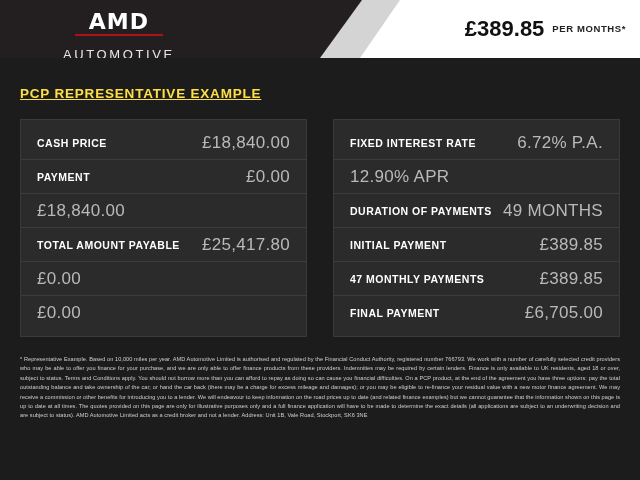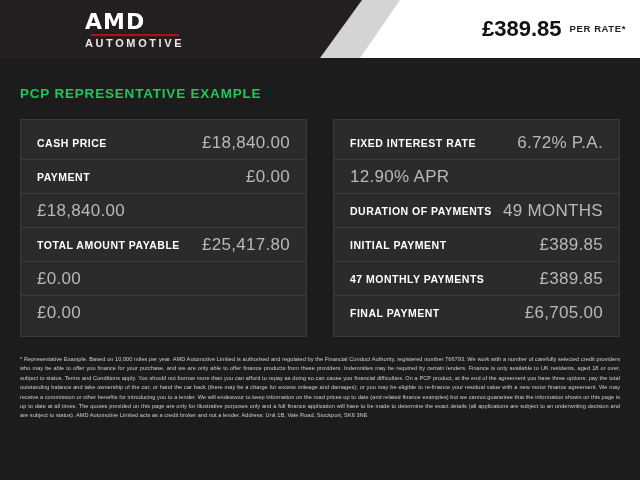--- a/index.html
+++ b/index.html
@@ -28,39 +28,38 @@
   }
   .header-dark {
     position: absolute;
     left: 0; top: 0;
     width: 640px; height: 58px;
     background: #231f20;
     clip-path: polygon(0 0, 100% 0, 100% 100%, 0 100%);
   }
   .logo-wrap {
     position: absolute;
-    left: 85px;
+    left: 63px;
     top: 11px;
-    text-align: left;
+    text-align: center;
     color: #ffffff;
   }
   .logo-main {
     font-size: 22px;
     font-weight: bold;
     letter-spacing: 1px;
     line-height: 22px;
     font-family: "DejaVu Sans", sans-serif;
   }
   .logo-sub {
-    font-size: 11px;
+    font-size: 13px;
     letter-spacing: 2.6px;
     line-height: 12px;
-    margin-top: 1px;
+    margin-top: 13px;
     color: #e8e8e8;
-    font-weight: bold;
   }
   .logo-underline {
     width: 88px;
     height: 2px;
     background: #b01116;
     margin: 1px auto 0 auto;
   }
 
   
   .price-grey {
@@ -99,25 +98,26 @@
   .price-per {
     font-size: 9.5px;
     font-weight: bold;
     color: #222222;
     letter-spacing: 0.6px;
     padding-bottom: 1px;
   }
 
   
   .title {
-    color: #22c55e;
+    color: #fde047;
     font-size: 13.5px;
     font-weight: bold;
     letter-spacing: 0.8px;
     padding: 28px 0 0 20px;
+    text-decoration: underline;
   }
 
   
   .tables {
     display: flex;
     gap: 26px;
     padding: 18px 20px 0 20px;
   }
   .panel {
     flex: 1 1 0;
@@ -167,21 +167,21 @@
     <div class="logo-wrap">
       <div class="logo-main">AMD</div>
       <div class="logo-underline"></div>
       <div class="logo-sub">AUTOMOTIVE</div>
     </div>
 
     <div class="price-grey"></div>
     <div class="price-white"></div>
     <div class="price-inner">
       <span class="price-amount">£389.85</span>
-      <span class="price-per">PER RATE*</span>
+      <span class="price-per">PER MONTHS*</span>
     </div>
   </div>
 
   <div class="title">PCP REPRESENTATIVE EXAMPLE</div>
 
   <div class="tables">
 
     <div class="panel">
       <div class="row">
         <span class="label">CASH PRICE</span>

